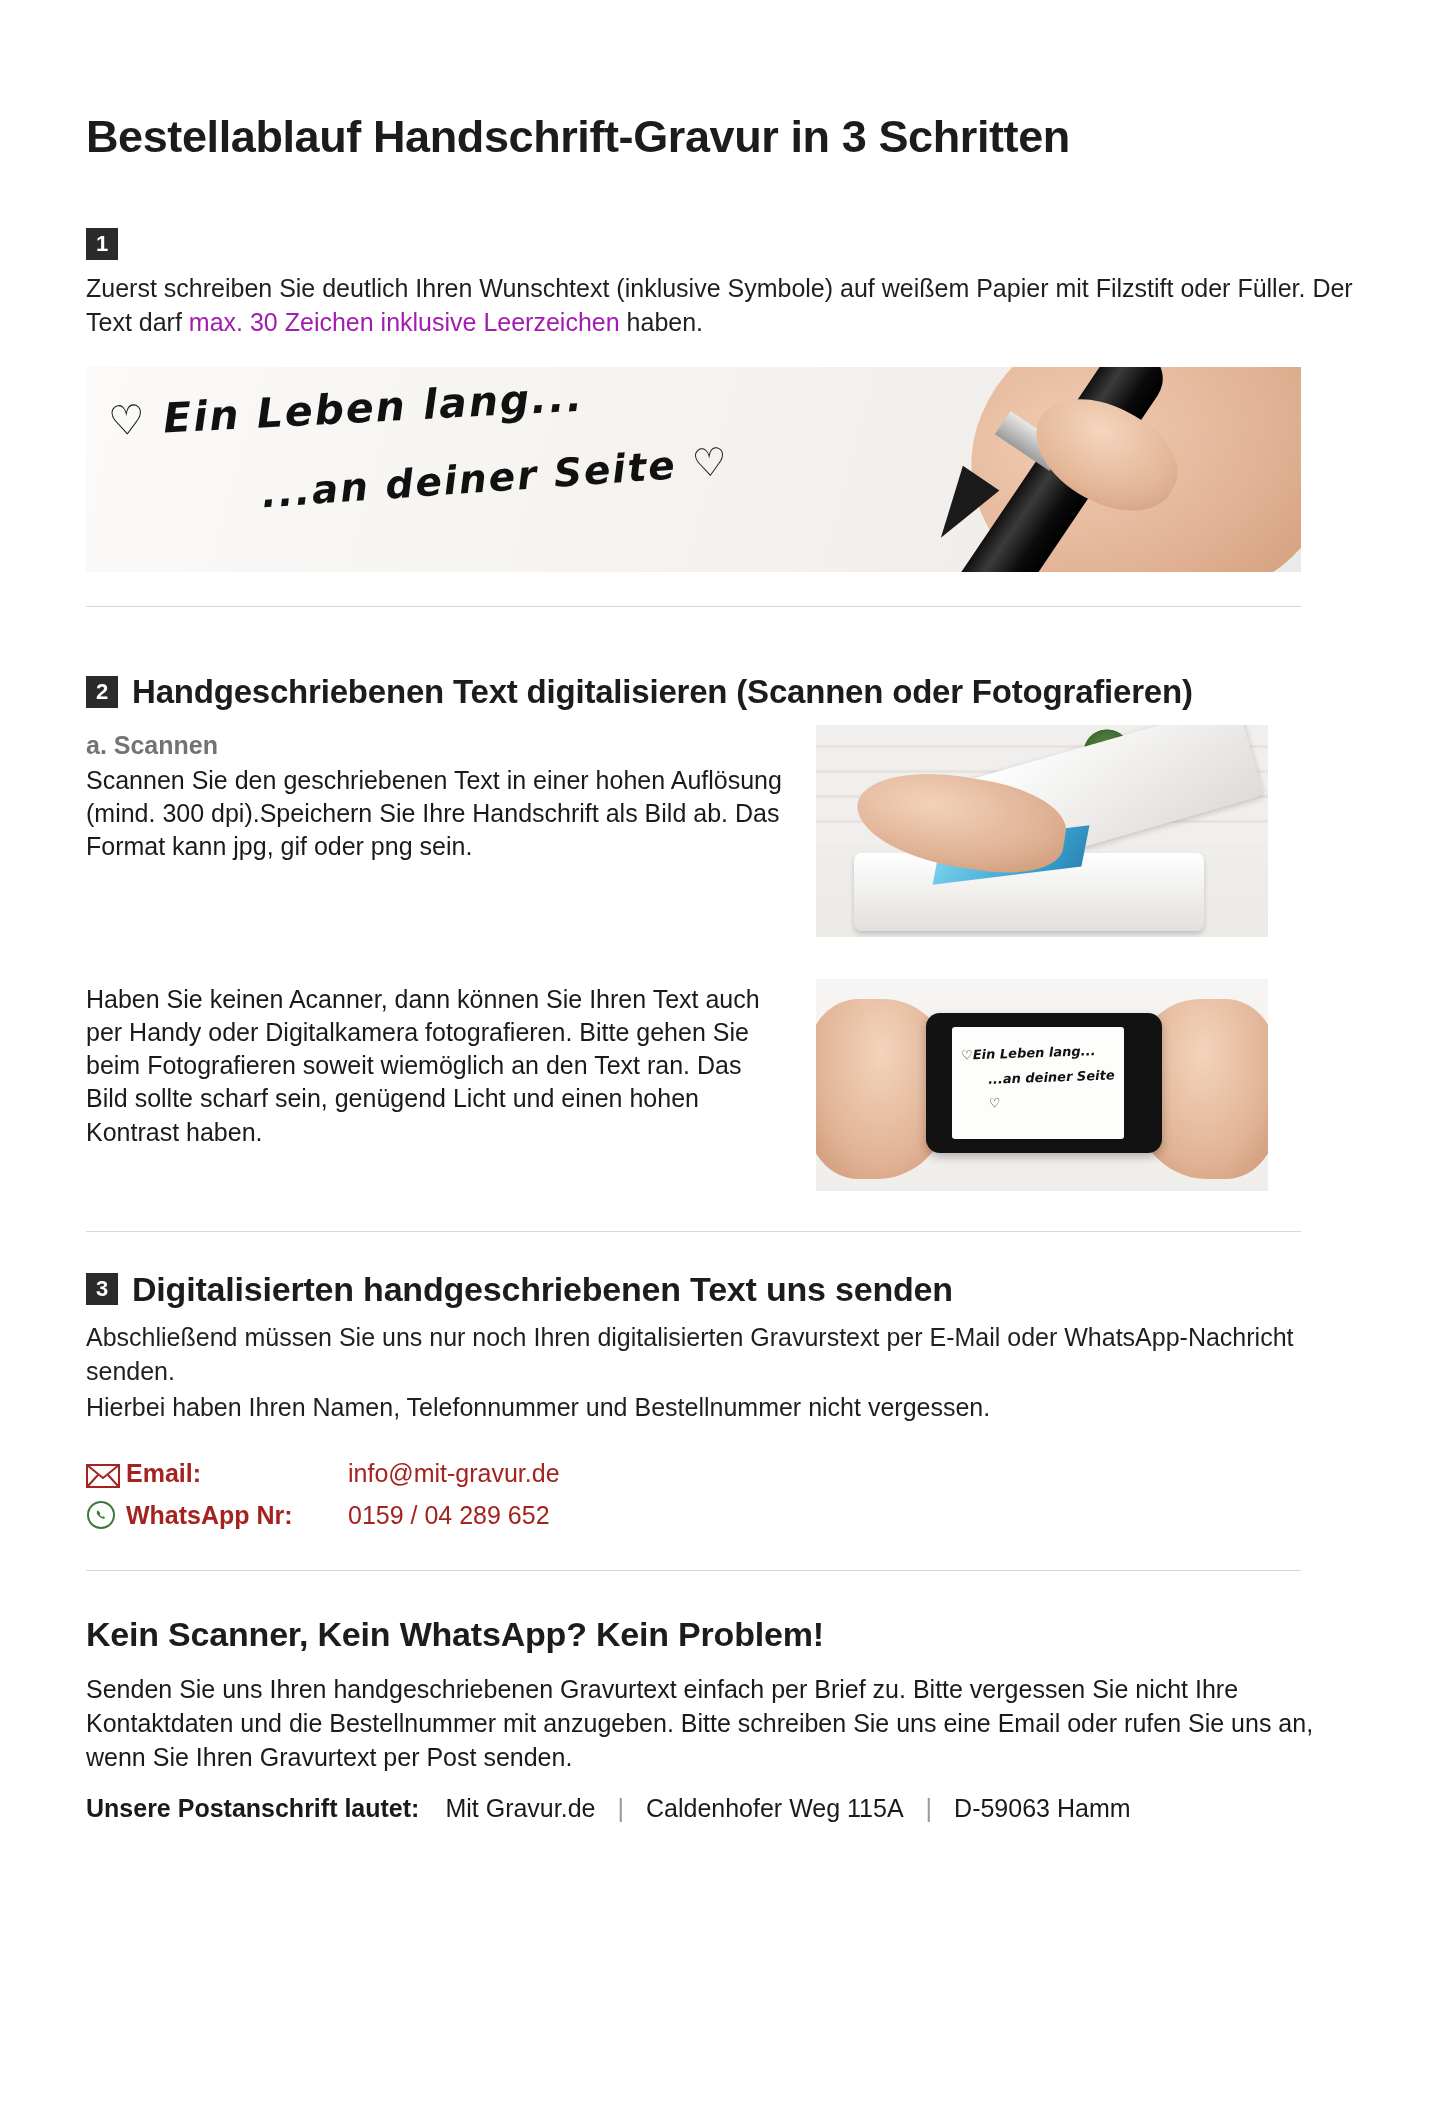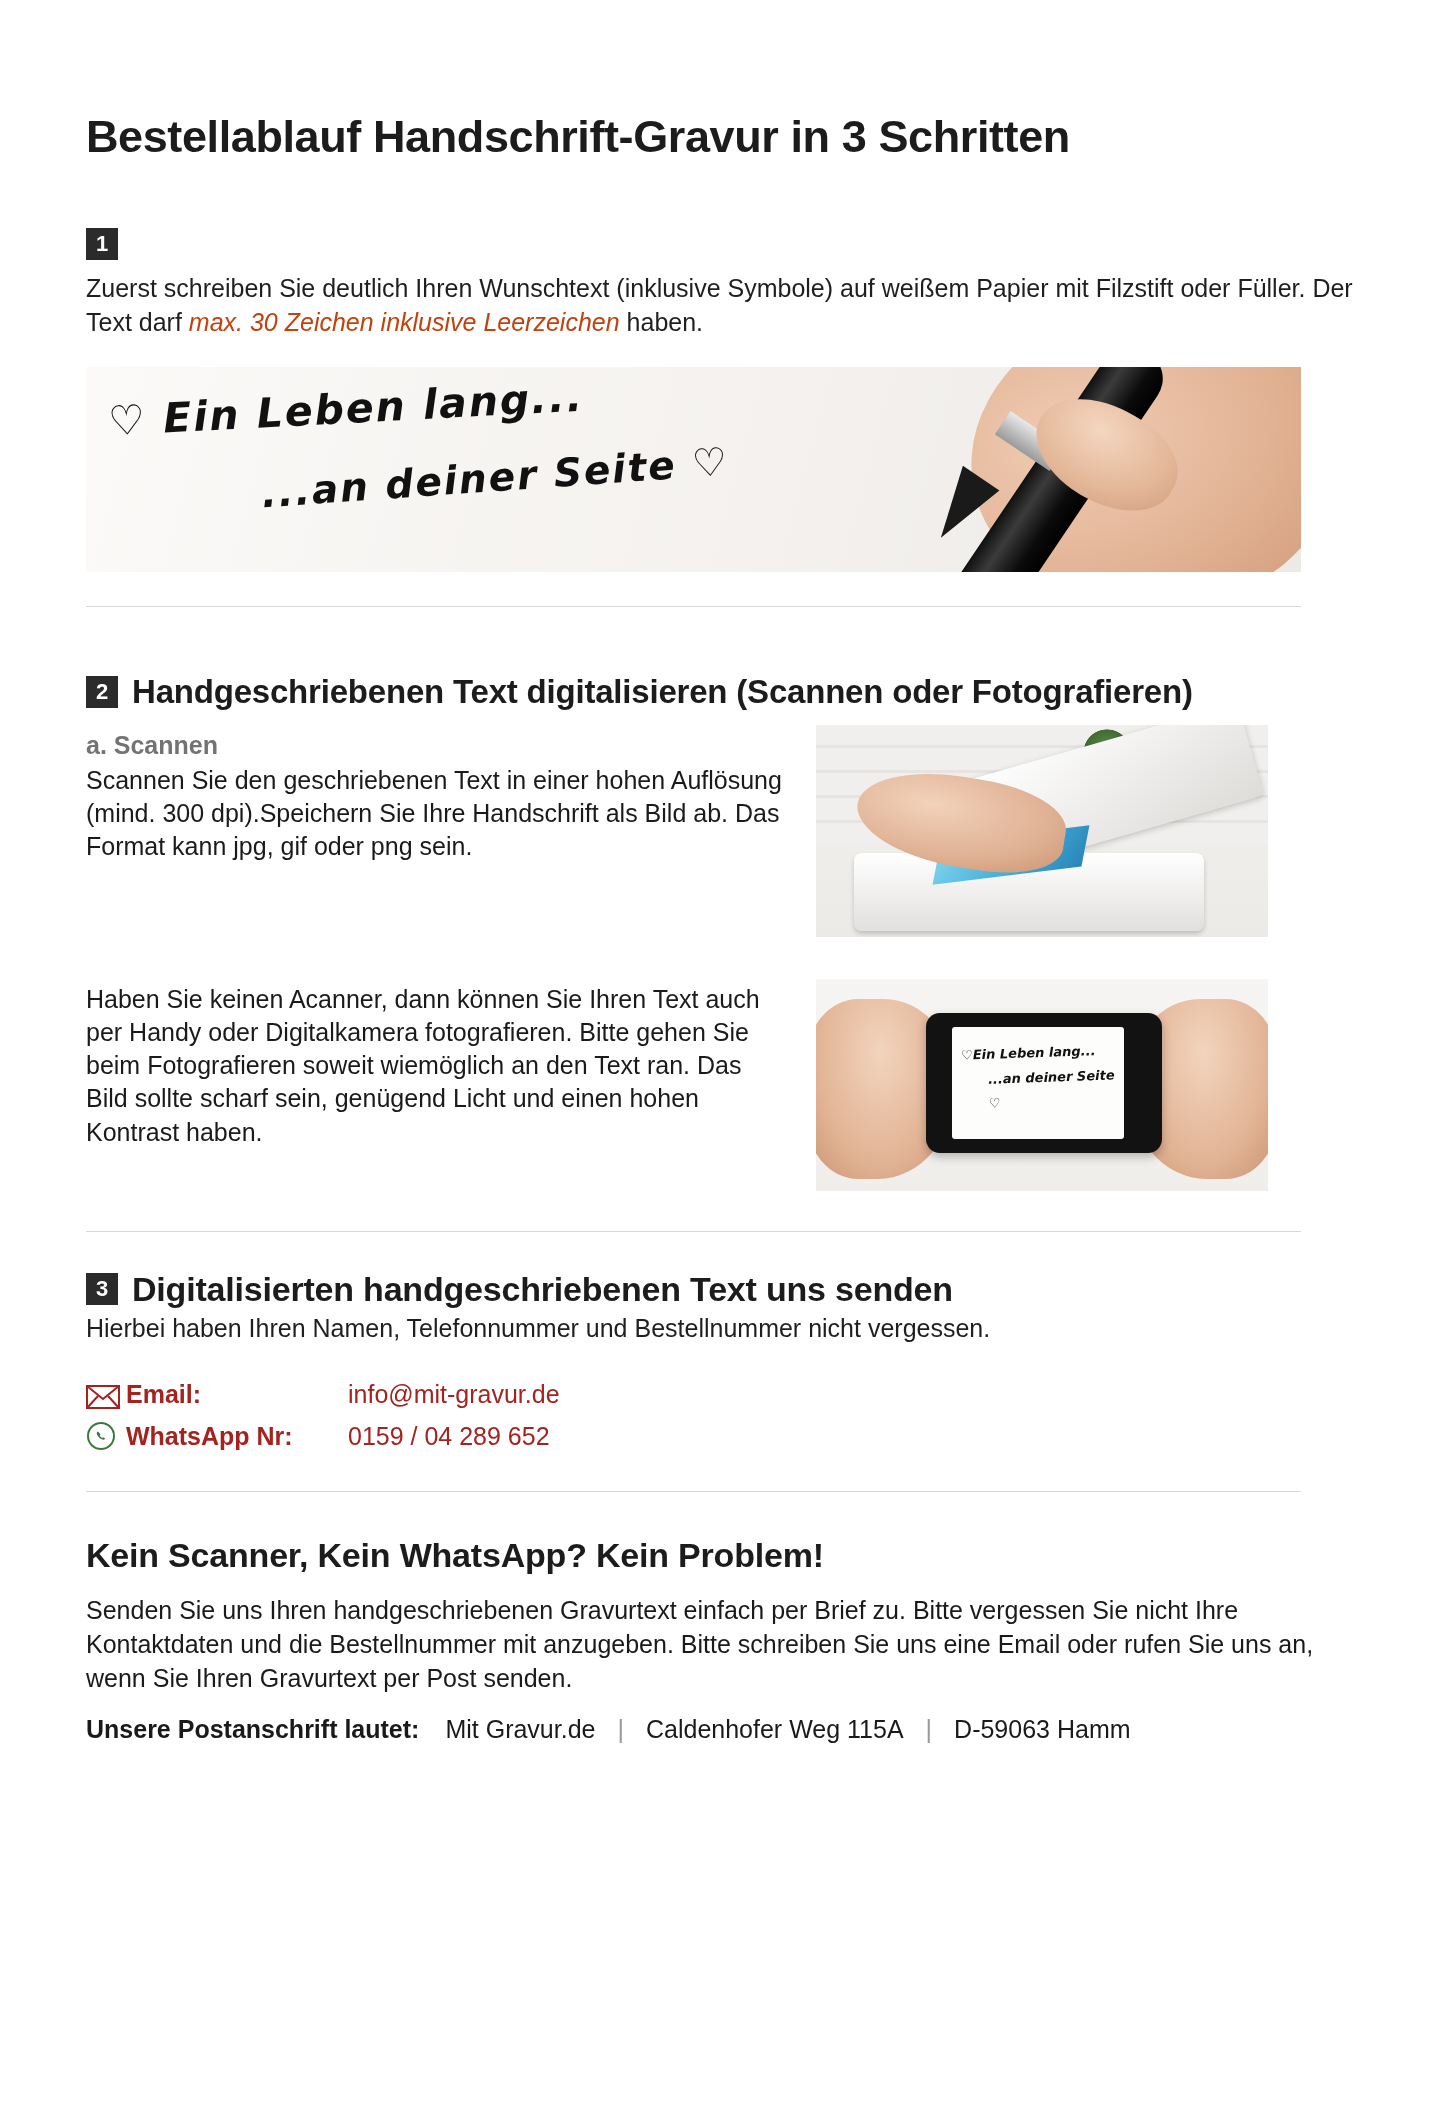--- a/index.html
+++ b/index.html
@@ -66,21 +66,21 @@
     letter-spacing: -0.2px;
   }
   .step-title.big { font-size: 34px; }
 
   .body-text {
     font-size: 25px;
     line-height: 1.36;
     color: #1f1f1f;
     margin-top: 11px;
   }
-  .accent-red { color: #c2410c; font-style: italic; }
+  .accent-red { color: #a21caf; }
 
   
   .hand-img {
     position: relative;
     width: 1215px;
     height: 205px;
     margin-top: 28px;
     background: linear-gradient(180deg,#f7f5f3 0%, #f2efec 45%, #efebe7 100%);
     overflow: hidden;
   }
@@ -388,20 +388,21 @@
       </div>
     </div>
 
     <hr class="sep" style="margin-top:40px;">
 
     <div class="step-head" style="margin-top:38px;">
       <span class="step-num">3</span>
       <span class="step-title big">Digitalisierten handgeschriebenen Text uns senden</span>
     </div>
 
+    <div class="body-text">Abschließend müssen Sie uns nur noch Ihren digitalisierten Gravurstext per E-Mail oder WhatsApp-Nachricht senden.</div>
     <div class="body-text" style="margin-top:2px;">Hierbei haben Ihren Namen, Telefonnummer und Bestellnummer nicht vergessen.</div>
 
     <div class="contact-list">
       <div class="contact-row">
         <span class="ico">
           <svg width="34" height="24" viewBox="0 0 34 24">
             <rect x="1" y="1" width="32" height="22" fill="none" stroke="#a4231f" stroke-width="2"></rect>
             <path d="M1 1 L17 14 L33 1" fill="none" stroke="#a4231f" stroke-width="2"></path>
             <path d="M1 23 L12 11 M33 23 L22 11" fill="none" stroke="#a4231f" stroke-width="2"></path>
           </svg>

